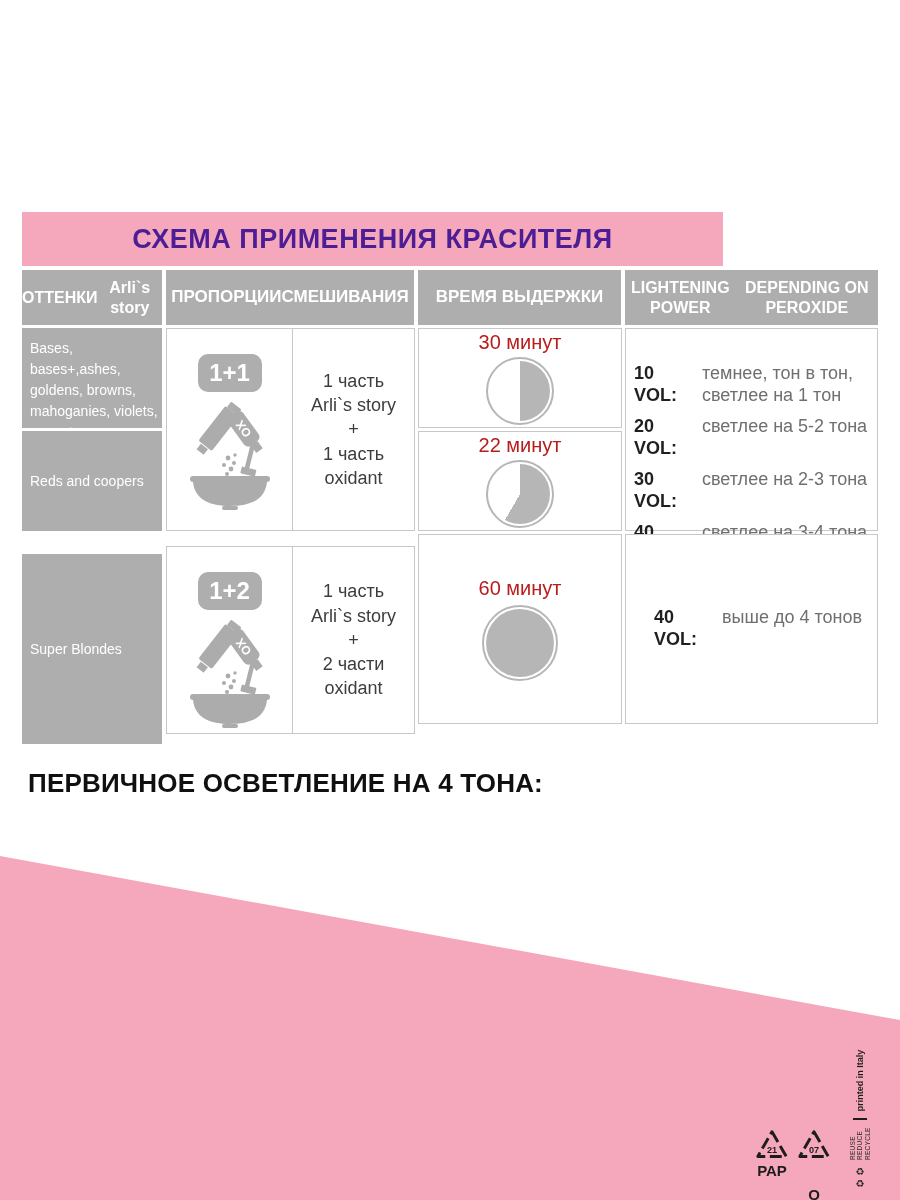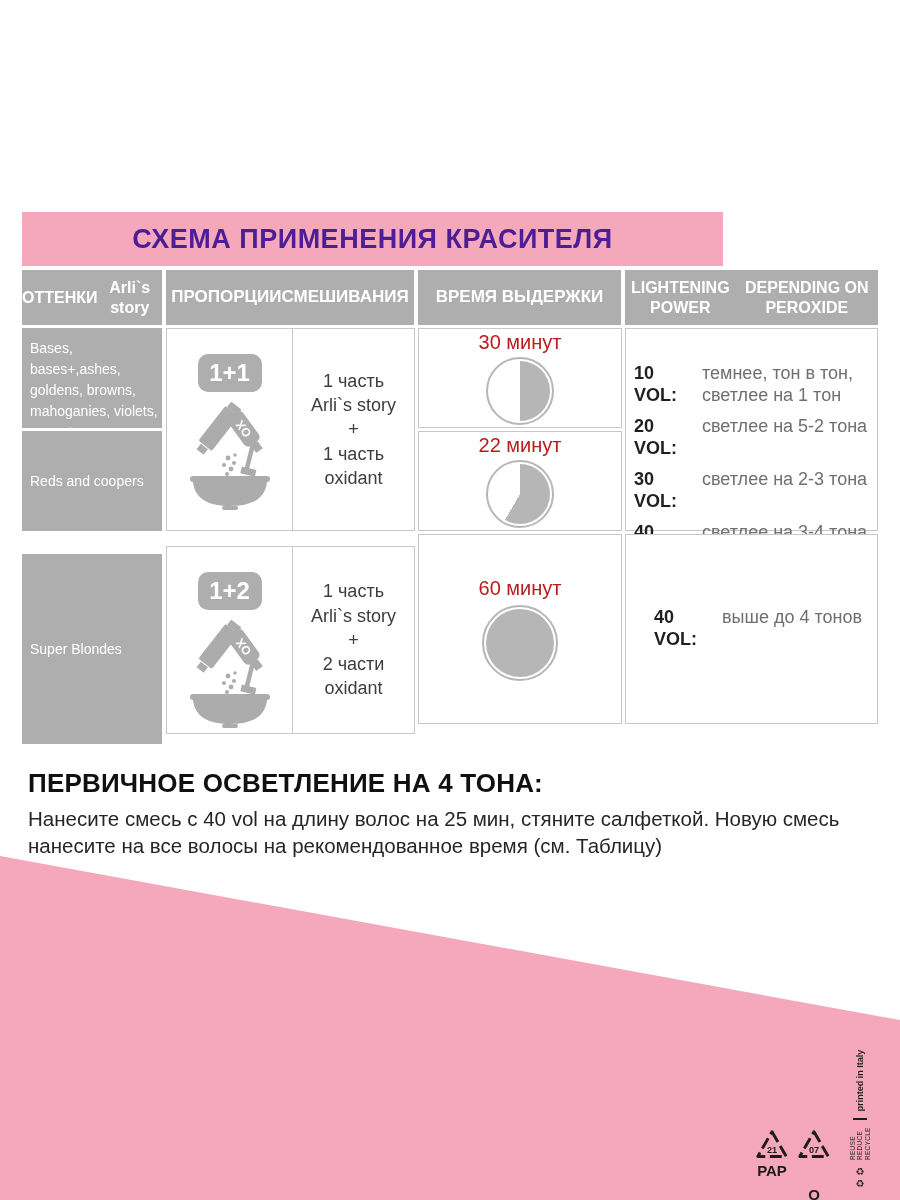--- a/index.html
+++ b/index.html
@@ -255,24 +255,20 @@
   </div>
 
   <div class="cell power-cell power-2">
     <div class="vol-row" style="margin-bottom:0">
       <span class="vol-label">40 VOL:</span>
       <span class="vol-text">выше до 4 тонов</span>
     </div>
   </div>
 
   <div class="section-heading">ПЕРВИЧНОЕ ОСВЕТЛЕНИЕ НА 4 ТОНА:</div>
-  <div class="section-body">
-    <div>Нанесите смесь с 40 vol на длину волос на 25 мин, стяните салфеткой. Новую смесь</div>
-    <div>нанесите на все волосы на рекомендованное время (см. Таблицу)</div>
-  </div>
 
   <div class="pink-diagonal"></div>
 
   <div class="mark mark-pap">
     <svg width="38" height="33" viewBox="0 0 40 36" xmlns="http://www.w3.org/2000/svg">
       <path d="M20 4 L35.5 31 H4.5 Z" fill="none" stroke="#1d1d1d" stroke-width="3.2" stroke-linejoin="round" stroke-dasharray="13 5"></path>
       <text x="20" y="27" text-anchor="middle" font-size="10" font-weight="bold" fill="#1d1d1d" font-family="Liberation Sans, sans-serif">21</text>
     </svg>
     <div class="mark-label">PAP</div>
   </div>

